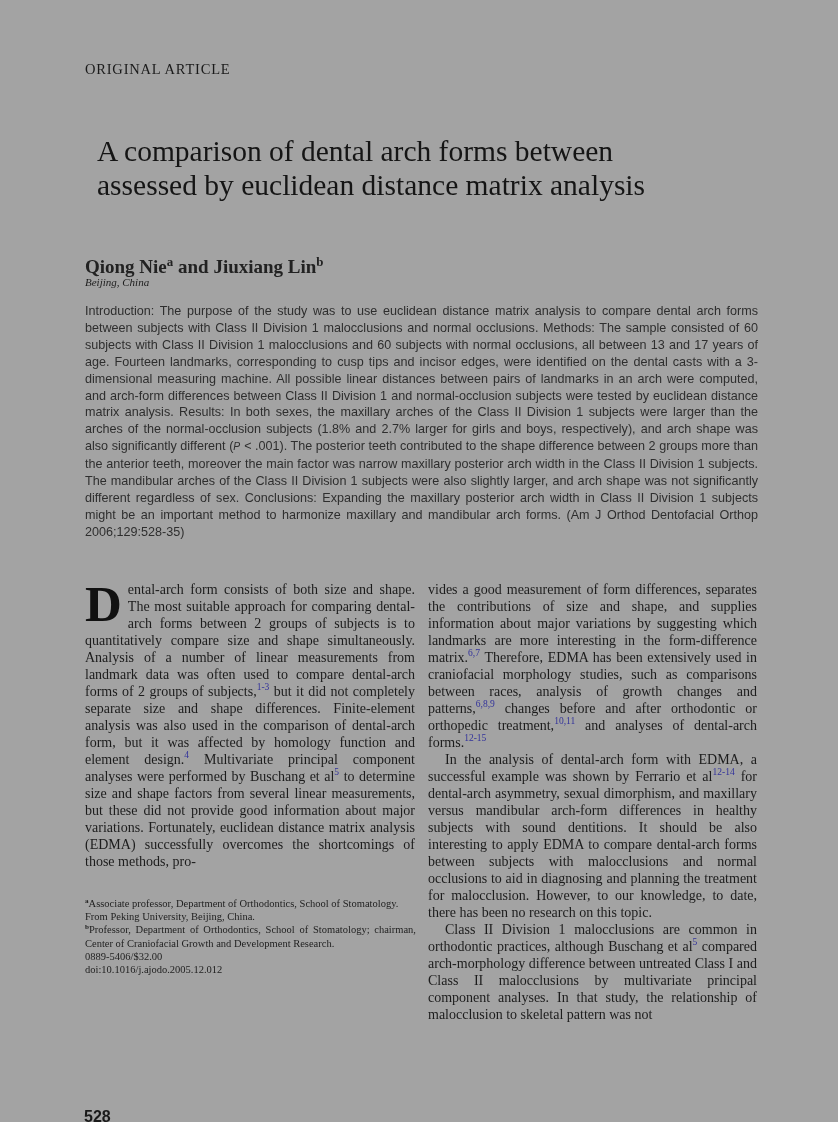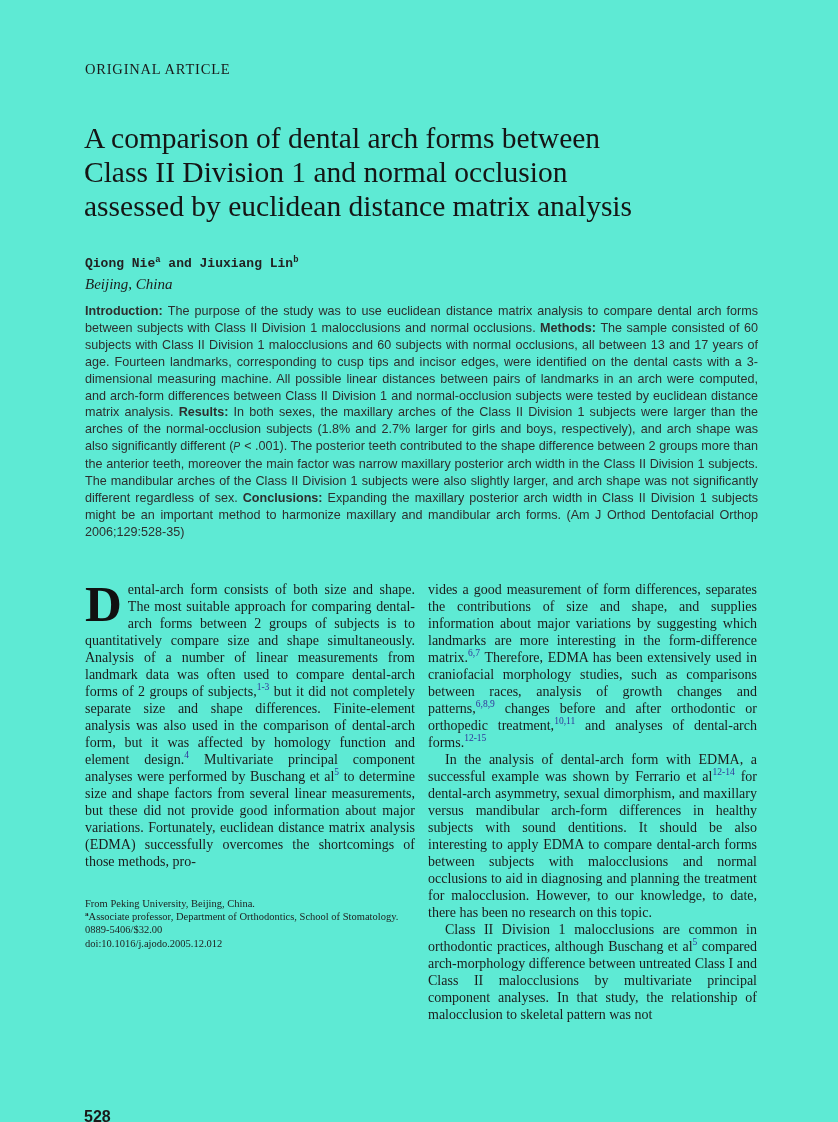--- a/index.html
+++ b/index.html
@@ -1,41 +1,41 @@
 <!DOCTYPE html>
 <html style="--ref-color: #32329b;"><head>
 <meta charset="utf-8">
 <style>
   html,body{margin:0;padding:0;background:#ffffff;}
   .page{
     position:relative;
     width:838px;height:1122px;
-    background:#5eead4;
+    background:#a3a3a3;
     font-family:"Liberation Serif",serif;
     color:#1c1c1c;
     overflow:hidden;
   }
   .kicker{
     position:absolute;left:85px;top:61px;
     font-size:14.5px;letter-spacing:0.8px;color:#1a1a1a;
   }
   .title{
-    position:absolute;left:84px;top:121px;margin:0;
+    position:absolute;left:84px;top:121px;margin:13px;
     font-size:29.5px;line-height:34px;font-weight:400;color:#151515;
     width:680px;
   }
   .title span{display:block;}
   .authors{
     position:absolute;left:85px;top:256px;
-    font-family:Liberation Mono, monospace;
-    font-weight:bold;font-size:13px;color:#222;
+    font-family:Liberation Serif, serif;
+    font-weight:bold;font-size:19px;color:#222;
   }
   .affiliation{
     position:absolute;left:85px;top:276px;
-    font-style:italic;font-size:15px;color:#1c1c1c;
+    font-style:italic;font-size:11px;color:#1c1c1c;
   }
   .abstract{
     position:absolute;left:85px;top:303px;width:673px;
     font-family:"Liberation Sans",sans-serif;
     font-size:12.6px;line-height:16.9px;
     text-align:justify;color:#2e2e2e;
   }
   .col{
     position:absolute;top:581px;
     font-size:14px;line-height:17px;text-align:justify;color:#1c1c1c;
@@ -54,56 +54,56 @@
     font-size:10.5px;line-height:13.2px;text-align:justify;color:#1e1e1e;
   }
   .fn{margin:0;padding:0;}
   .page-number{
     position:absolute;left:84px;top:1108px;
     font-family:"Liberation Sans",sans-serif;
     font-weight:bold;font-size:16px;color:#1a1a1a;
   }
   
   .seg-n{}
-  .seg-b{font-weight:bold;}
+  .seg-b{font-weight:normal;}
   .seg-sup{color:var(--ref-color,#32329b);vertical-align:super;font-size:68%;line-height:0;}
   .seg-supk{vertical-align:super;font-size:68%;line-height:0;font-weight:bold;}
   .seg-psc{font-style:italic;font-size:0.82em;letter-spacing:0.4px;}
 </style>
 </head>
 <body>
 
 <div class="page">
 
   <div class="kicker">ORIGINAL ARTICLE</div>
 
   <h1 class="title">
     <span>A comparison of dental arch forms between</span>
-    <span>Class II Division 1 and normal occlusion</span>
     <span>assessed by euclidean distance matrix analysis</span>
   </h1>
 
   <div class="authors"><span class="seg-n">Qiong Nie</span><span class="seg-supk">a</span><span class="seg-n"> and Jiuxiang Lin</span><span class="seg-supk">b</span></div>
 
   <div class="affiliation">Beijing, China</div>
 
   <div class="abstract"><span class="seg-b">Introduction: </span><span class="seg-n">The purpose of the study was to use euclidean distance matrix analysis to compare dental arch forms between subjects with Class II Division 1 malocclusions and normal occlusions. </span><span class="seg-b">Methods: </span><span class="seg-n">The sample consisted of 60 subjects with Class II Division 1 malocclusions and 60 subjects with normal occlusions, all between 13 and 17 years of age. Fourteen landmarks, corresponding to cusp tips and incisor edges, were identified on the dental casts with a 3-dimensional measuring machine. All possible linear distances between pairs of landmarks in an arch were computed, and arch-form differences between Class II Division 1 and normal-occlusion subjects were tested by euclidean distance matrix analysis. </span><span class="seg-b">Results: </span><span class="seg-n">In both sexes, the maxillary arches of the Class II Division 1 subjects were larger than the arches of the normal-occlusion subjects (1.8% and 2.7% larger for girls and boys, respectively), and arch shape was also significantly different (</span><span class="seg-psc">P</span><span class="seg-n"> &lt; .001). The posterior teeth contributed to the shape difference between 2 groups more than the anterior teeth, moreover the main factor was narrow maxillary posterior arch width in the Class II Division 1 subjects. The mandibular arches of the Class II Division 1 subjects were also slightly larger, and arch shape was not significantly different regardless of sex. </span><span class="seg-b">Conclusions: </span><span class="seg-n">Expanding the maxillary posterior arch width in Class II Division 1 subjects might be an important method to harmonize maxillary and mandibular arch forms. (Am J Orthod Dentofacial Orthop 2006;129:528-35)</span></div>
 
   <div class="col col1">
     <p class="para"><span class="dropcap">D</span><span><span class="seg-n">ental-arch form consists of both size and shape. The most suitable approach for comparing dental-arch forms between 2 groups of subjects is to quantitatively compare size and shape simultaneously. Analysis of a number of linear measurements from landmark data was often used to compare dental-arch forms of 2 groups of subjects,</span><span class="seg-sup">1-3</span><span class="seg-n"> but it did not completely separate size and shape differences. Finite-element analysis was also used in the comparison of dental-arch form, but it was affected by homology function and element design.</span><span class="seg-sup">4</span><span class="seg-n"> Multivariate principal component analyses were performed by Buschang et al</span><span class="seg-sup">5</span><span class="seg-n"> to determine size and shape factors from several linear measurements, but these did not provide good information about major variations. Fortunately, euclidean distance matrix analysis (EDMA) successfully overcomes the shortcomings of those methods, pro-</span></span></p>
   </div>
 
   <div class="col col2">
     <p class="para"><span class="seg-n">vides a good measurement of form differences, separates the contributions of size and shape, and supplies information about major variations by suggesting which landmarks are more interesting in the form-difference matrix.</span><span class="seg-sup">6,7</span><span class="seg-n"> Therefore, EDMA has been extensively used in craniofacial morphology studies, such as comparisons between races, analysis of growth changes and patterns,</span><span class="seg-sup">6,8,9</span><span class="seg-n"> changes before and after orthodontic or orthopedic treatment,</span><span class="seg-sup">10,11</span><span class="seg-n"> and analyses of dental-arch forms.</span><span class="seg-sup">12-15</span></p>
     <p class="para indent"><span class="seg-n">In the analysis of dental-arch form with EDMA, a successful example was shown by Ferrario et al</span><span class="seg-sup">12-14</span><span class="seg-n"> for dental-arch asymmetry, sexual dimorphism, and maxillary versus mandibular arch-form differences in healthy subjects with sound dentitions. It should be also interesting to apply EDMA to compare dental-arch forms between subjects with malocclusions and normal occlusions to aid in diagnosing and planning the treatment for malocclusion. However, to our knowledge, to date, there has been no research on this topic.</span></p>
     <p class="para indent"><span class="seg-n">Class II Division 1 malocclusions are common in orthodontic practices, although Buschang et al</span><span class="seg-sup">5</span><span class="seg-n"> compared arch-morphology difference between untreated Class I and Class II malocclusions by multivariate principal component analyses. In that study, the relationship of malocclusion to skeletal pattern was not</span></p>
   </div>
 
   <div class="footnotes">
+      <p class="fn"><span class="seg-supk">a</span><span class="seg-n">Associate professor, Department of Orthodontics, School of Stomatology.</span></p>
       <p class="fn"><span class="seg-n">From Peking University, Beijing, China.</span></p>
-      <p class="fn"><span class="seg-supk">a</span><span class="seg-n">Associate professor, Department of Orthodontics, School of Stomatology.</span></p>
+      <p class="fn"><span class="seg-supk">b</span><span class="seg-n">Professor, Department of Orthodontics, School of Stomatology; chairman, Center of Craniofacial Growth and Development Research.</span></p>
       <p class="fn"><span class="seg-n">0889-5406/$32.00</span></p>
       <p class="fn"><span class="seg-n">doi:10.1016/j.ajodo.2005.12.012</span></p>
     </div>
 
   <div class="page-number">528</div>
 
 </div>
 
 </body></html>

